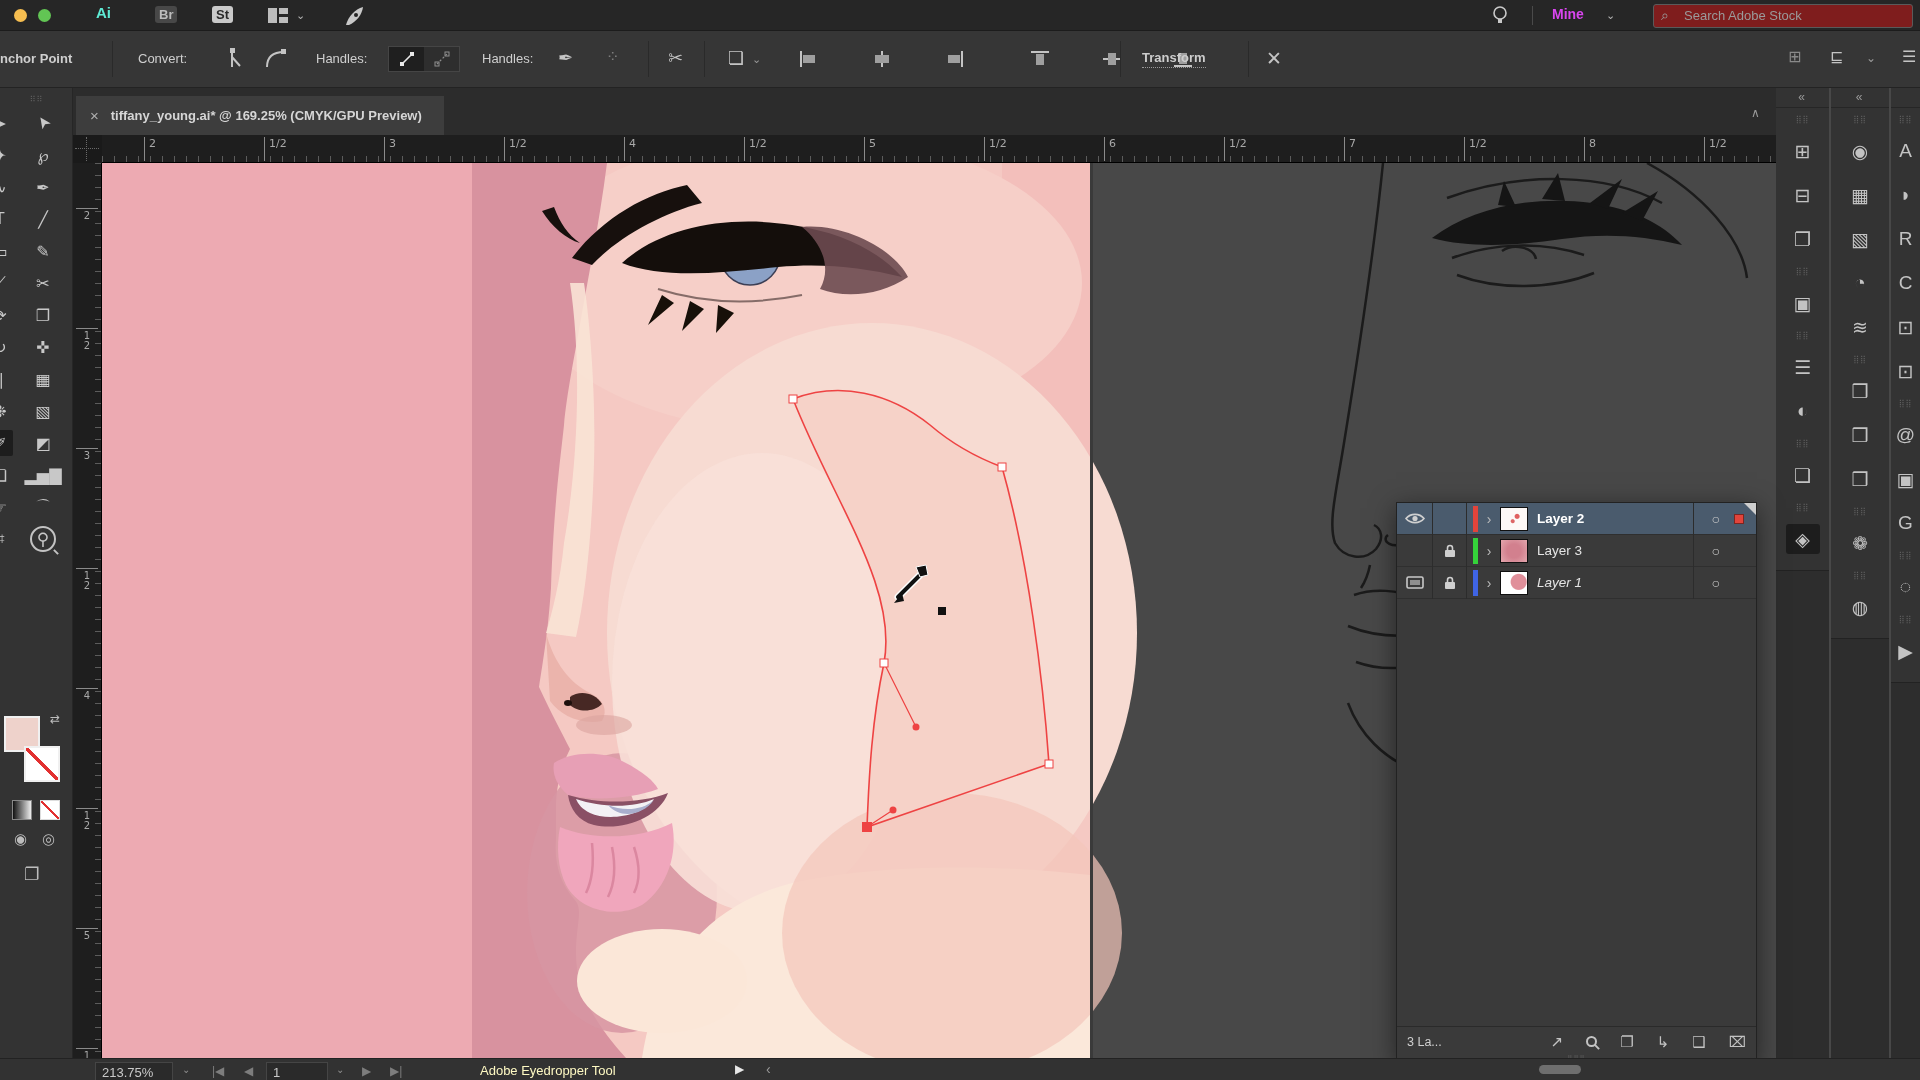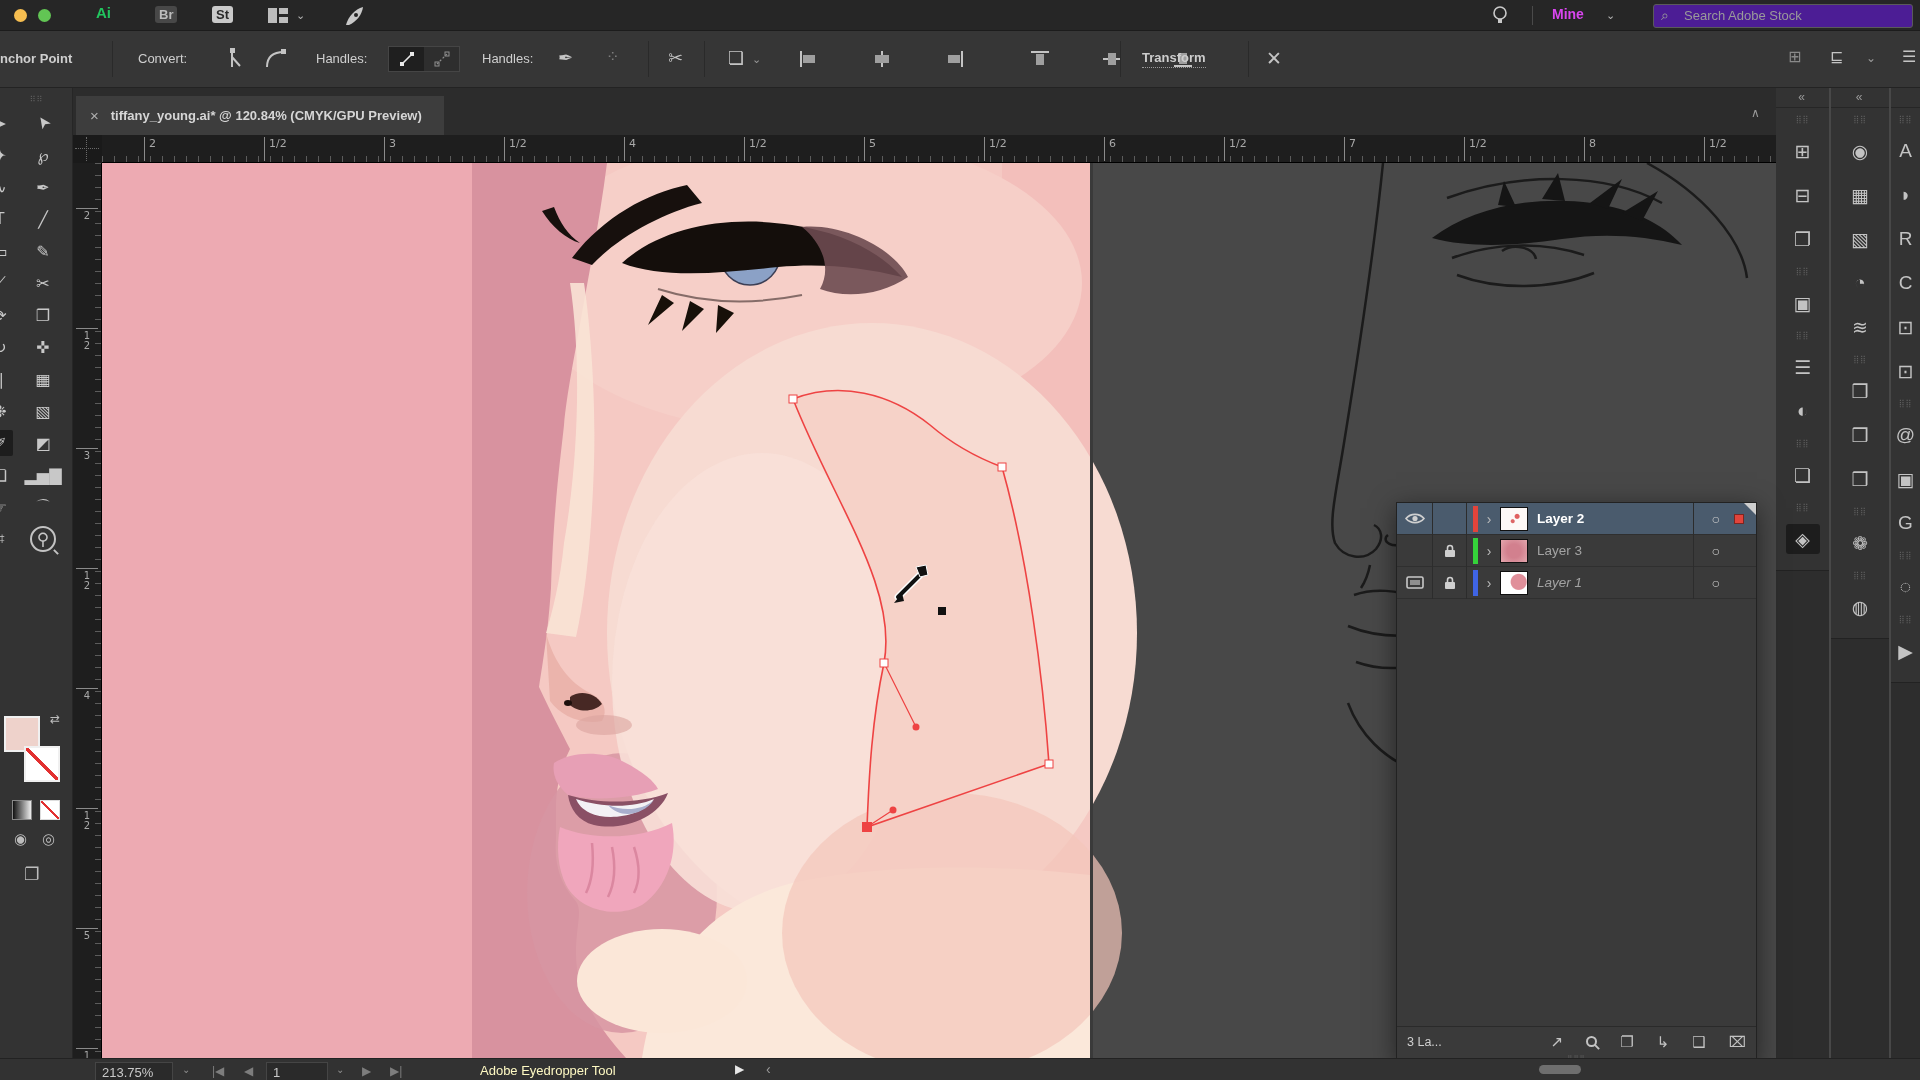--- a/index.html
+++ b/index.html
@@ -5,27 +5,27 @@
   * { margin:0; padding:0; box-sizing:border-box; }
   html,body { width:1920px; height:1080px; overflow:hidden; background:#484848;
     font-family:"Liberation Sans","DejaVu Sans",sans-serif; }
   .abs { position:absolute; }
   .root { position:relative; width:1920px; height:1080px; background:#484848; }
 
   
   .menubar { left:0; top:0; width:1920px; height:31px; background:#262626; border-bottom:1px solid #1c1c1c; }
   .light { width:13px; height:13px; border-radius:50%; top:9px; }
   .appglyph { top:4px; font-weight:bold; font-size:15px; }
-  .ai { color:#22c55e; }
+  .ai { color:#5eead4; }
   .br { background:#484848; color:#bdbdbd; padding:1px 4px; font-size:13px; border-radius:3px; top:6px;}
   .st { background:#c9c9c9; color:#2a2a2a; padding:1px 4px; font-size:13px; border-radius:3px; top:6px;}
   .vsep { width:1px; background:#4a4a4a; }
   .mine { color:#d946ef; font-weight:bold; font-size:14px; top:6px; }
   .chev { color:#b5b5b5; font-size:11px; }
-  .searchbox { top:4px; height:24px; width:260px; border:1px solid #5a5a5a; border-radius:3px; background:#4c1d95; color:#9a9a9a; font-size:13px; line-height:22px; padding-left:30px; }
+  .searchbox { top:4px; height:24px; width:260px; border:1px solid #5a5a5a; border-radius:3px; background:#7f1d1d; color:#9a9a9a; font-size:13px; line-height:22px; padding-left:30px; }
 
   
   .controlbar { left:0; top:31px; width:1920px; height:57px; background:#363636; border-bottom:1px solid #232323; color:#cdcdcd; font-size:13px; }
   .cb-label { top:20px; color:#cfcfcf; }
   .cb-sep { top:10px; height:36px; width:1px; background:#2a2a2a; }
   .cb-ico { top:16px; color:#c4c4c4; font-size:16px; }
   .hgroup { top:15px; width:72px; height:26px; background:#2e2e2e; border:1px solid #454545; display:flex; }
   .hcell { flex:1; display:flex; align-items:center; justify-content:center; }
   .hcell.on { background:#1f1f1f; }
   .alico { display:inline-block; width:20px; height:16px; position:relative; }
@@ -97,21 +97,21 @@
   .lrow.sel { background:#4a5b6d; }
   .lcell { width:36px; height:32px; border-right:1px solid #2c2c2c; display:flex; align-items:center; justify-content:center; }
   .lockcell { width:34px; }
   .cbar { width:5px; height:26px; margin-left:6px; }
   .lchev { width:22px; text-align:center; color:#bdbdbd; font-size:14px; }
   .lthumb { width:28px; height:24px; border:1px solid #101010; margin-right:9px; }
   .th-sketch { background:radial-gradient(circle at 62% 38%,#e06060 0 2px,transparent 3px),
                radial-gradient(circle at 45% 60%,#d66 0 1.5px,transparent 2.5px),#fdf8f6; }
   .th-pink { background:radial-gradient(circle at 50% 50%,#d2808e 0 40%,#e3a7ae 100%); }
   .th-template { background:radial-gradient(circle at 68% 45%,#e08f9a 0 35%,#ffffff 40%); }
-  .lname { font-size:13.5px; color:#a3a3a3; flex:1; }
+  .lname { font-size:13.5px; color:#e5e5e5; flex:1; }
   .lrow .r-div { position:absolute; right:62px; top:0; width:1px; height:32px; background:#2c2c2c; }
   .ltarget { position:absolute; right:36px; color:#c9c9c9; font-size:14px; }
   .lsq { position:absolute; right:12px; width:10px; height:10px; background:#e2443b; border:1px solid #7c2520; }
   .corner-tri { position:absolute; right:0; top:0; width:0; height:0; border-top:12px solid #cfcfcf; border-left:12px solid transparent; }
   .lp-foot { position:absolute; left:0; right:0; bottom:6px; height:30px; border-top:1px solid #2a2a2a;
              display:flex; align-items:center; padding:0 10px; }
   .lp-count { font-size:12.5px; color:#cfcfcf; width:66px; }
   .lp-icons { display:flex; gap:23px; margin-left:90px; align-items:center; }
   .lp-icons span { color:#c3c3c3; font-size:15px; }
   .mag { display:inline-block; width:11px; height:11px; border:2px solid #c3c3c3; border-radius:50%; position:relative; }
@@ -206,21 +206,21 @@
     <span class="cb-ico abs" style="left:1266px;font-size:19px;font-weight:bold">✕</span>
     <span class="cb-ico abs" style="left:1788px;color:#8a8a8a">⊞</span>
     <span class="cb-ico abs" style="left:1830px">⊑</span>
     <span class="cb-ico abs" style="left:1866px;font-size:12px;top:20px;color:#9a9a9a">⌄</span>
     <span class="cb-ico abs" style="left:1902px">☰</span>
   </div>
 
   <div class="tabbar abs">
     <div class="doctab abs">
       <span class="tabclose">×</span>
-      <span>tiffany_young.ai* @ 120.84% (CMYK/GPU Preview)</span>
+      <span>tiffany_young.ai* @ 169.25% (CMYK/GPU Preview)</span>
     </div>
     <span class="tb-chev abs" style="left:1678px;top:18px">∧</span>
   </div>
 
   <div class="corner abs"></div>
   <div class="ruler-h abs">
       <span style="left: 42px;">2</span>
       <span style="left: 162px;">1/2</span>
       <span style="left: 282px;">3</span>
       <span style="left: 402px;">1/2</span>

